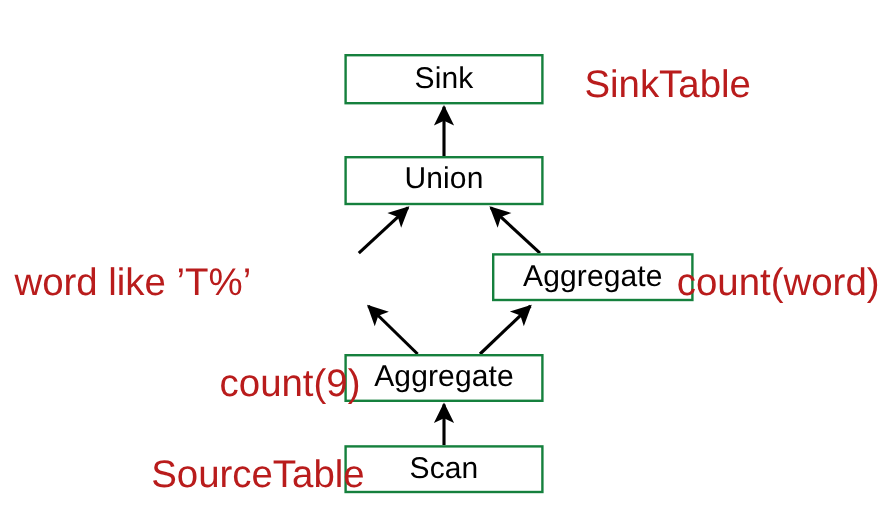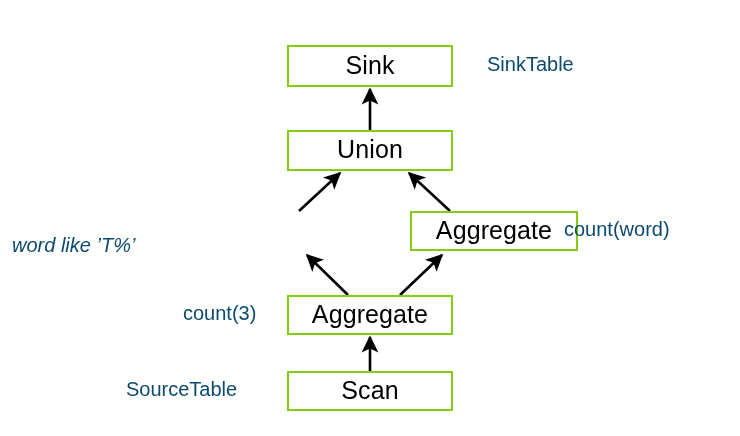--- a/index.html
+++ b/index.html
@@ -30,40 +30,40 @@
     top: 0;
     width: 740px;
     height: 436px;
     pointer-events: none;
   }
 
   .op-node {
     position: absolute;
     box-sizing: border-box;
     background: #ffffff;
-    border: 2px solid #84cc16;
+    border: 2px solid #15803d;
     display: flex;
     align-items: center;
     justify-content: center;
     font-size: 25px;
     line-height: 1;
     color: #000000;
     letter-spacing: 0.1px;
   }
 
   .node-label-text {
     display: block;
     transform: translateY(-1px);
   }
 
   .side-annotation {
     position: absolute;
-    font-size: 20px;
+    font-size: 32px;
     line-height: 1;
-    color: #0c4a6e;
+    color: #b91c1c;
     white-space: nowrap;
   }
 
   .anno-right {
     text-align: left;
   }
 
   .anno-left {
     text-align: right;
   }
@@ -71,21 +71,21 @@
   
   #node-sink       { left: 287px; top: 45px;  width: 166px; height: 42px; }
   #node-union      { left: 287px; top: 130px; width: 166px; height: 41px; text-align: center; }
   #node-filter     { left: 196px; top: 211px; width: 162px; height: 40px; }
   #node-aggregate-top-right { left: 410px; top: 211px; width: 168px; height: 40px; }
   #node-aggregate-bottom    { left: 287px; top: 295px; width: 166px; height: 40px; }
   #node-scan       { left: 287px; top: 371px; width: 166px; height: 40px; justify-content: center; }
 
   
   #anno-sink-table   { left: 487px; top: 54px;  }
-  #anno-filter-pred  { left: 12px;  top: 235px; font-style: italic; }
+  #anno-filter-pred  { left: 12px;  top: 219px; }
   #anno-count-word   { left: 564px; top: 219px; }
   #anno-count-one    { left: 183px; top: 303px; }
   #anno-source-table { left: 126px; top: 379px; }
 </style>
 </head>
 <body>
 
 <div id="diagram-canvas">
 
   <svg id="edges-layer" viewBox="0 0 740 436">
@@ -130,17 +130,17 @@
   <div class="op-node" id="node-scan">
     <span class="node-label-text">Scan</span>
   </div>
 
   <div class="side-annotation anno-right" id="anno-sink-table">SinkTable</div>
 
   <div class="side-annotation anno-left" id="anno-filter-pred">word like ’T%’</div>
 
   <div class="side-annotation anno-right" id="anno-count-word">count(word)</div>
 
-  <div class="side-annotation anno-left" id="anno-count-one">count(3)</div>
+  <div class="side-annotation anno-left" id="anno-count-one">count(9)</div>
 
   <div class="side-annotation anno-left" id="anno-source-table">SourceTable</div>
 
 </div>
 
 </body></html>

